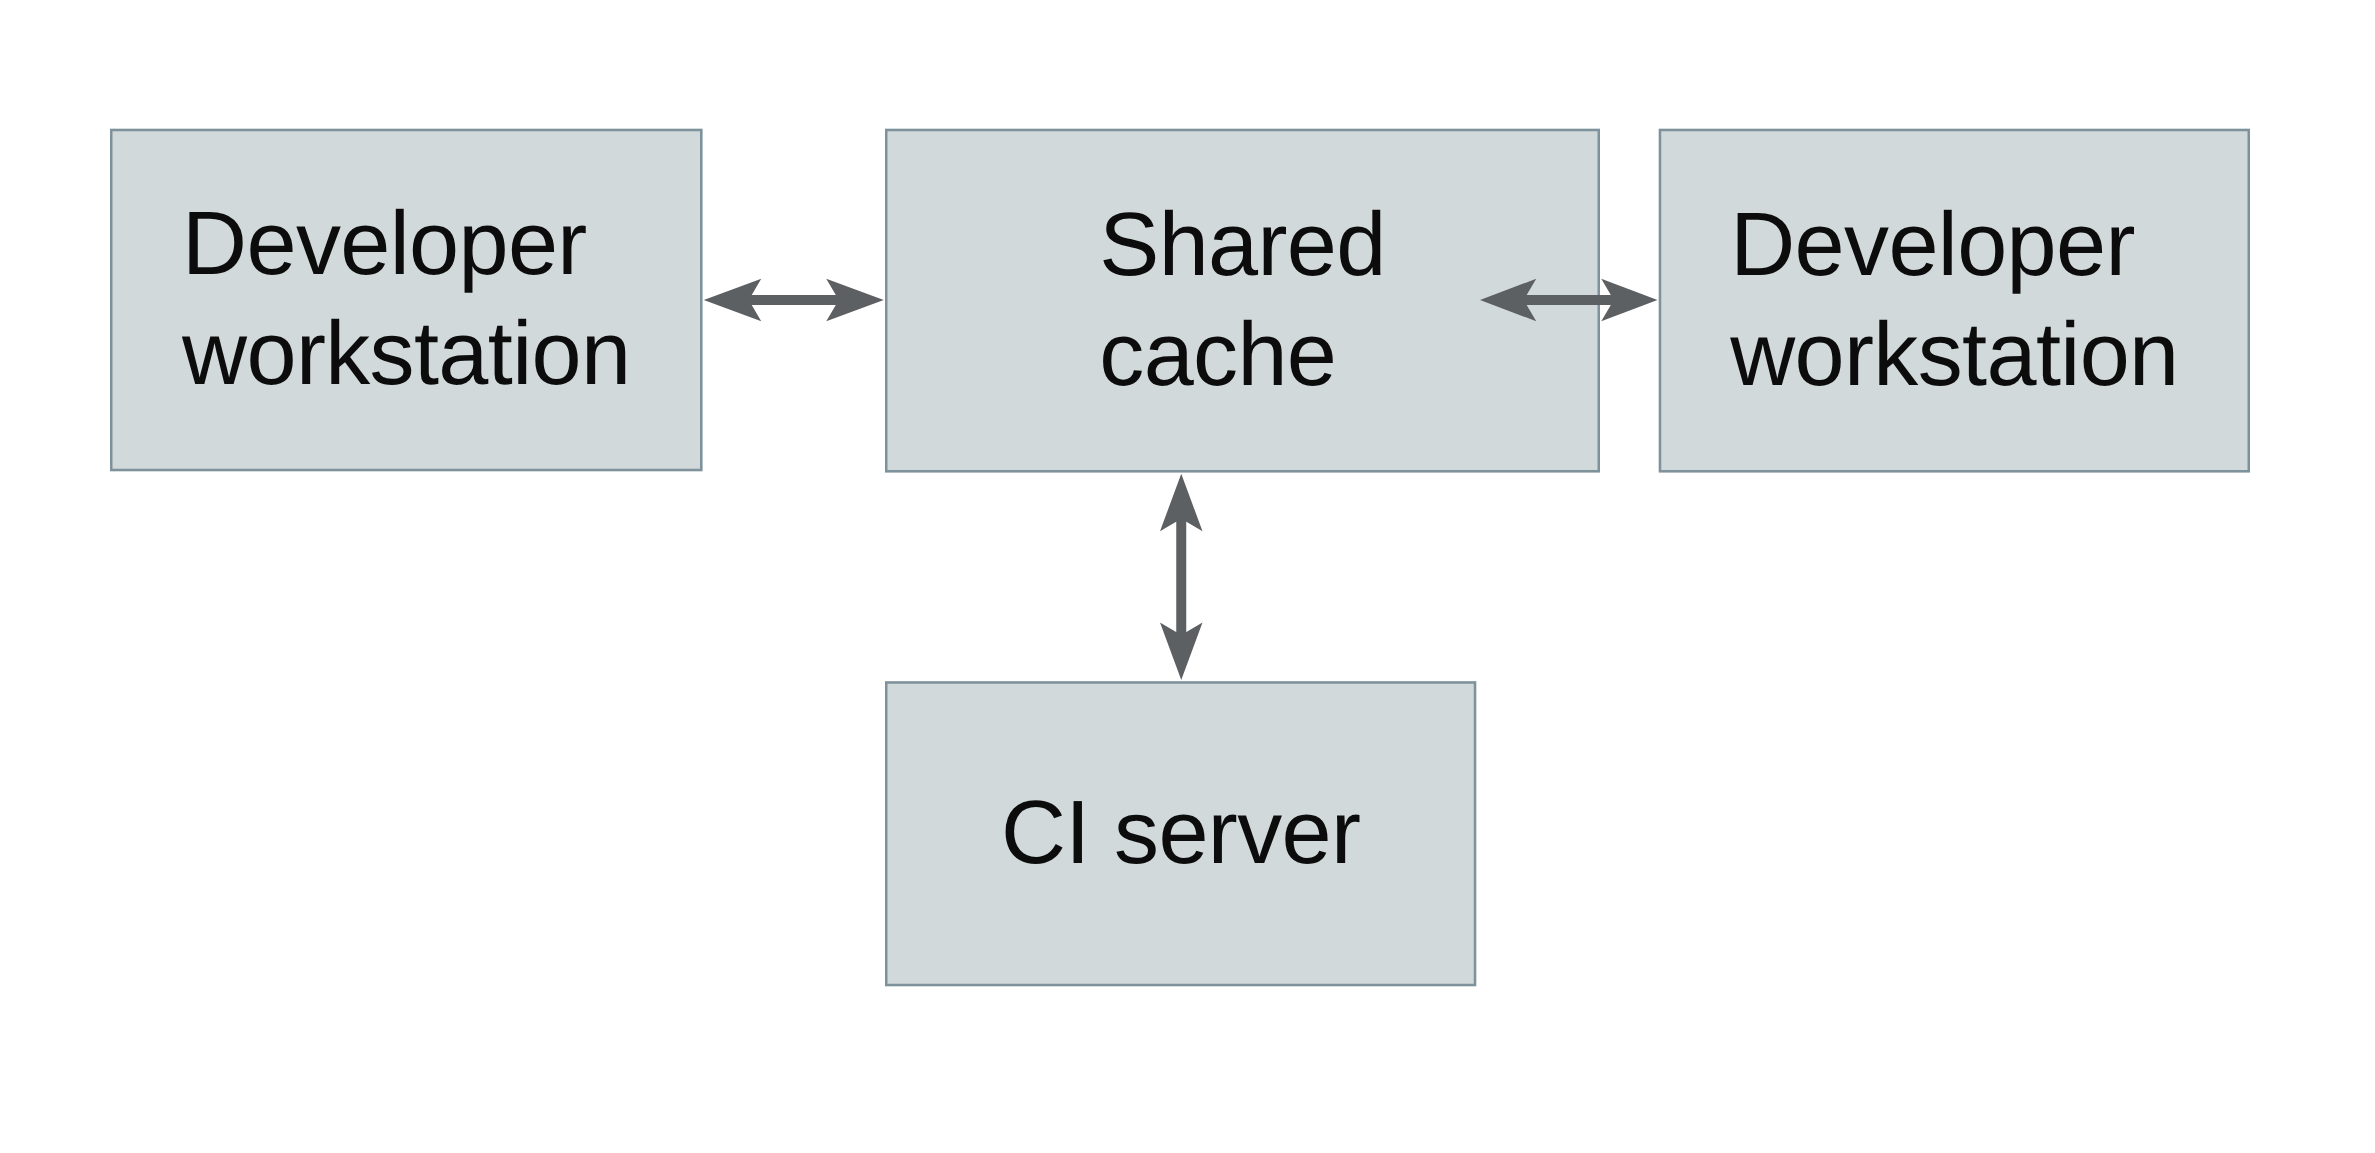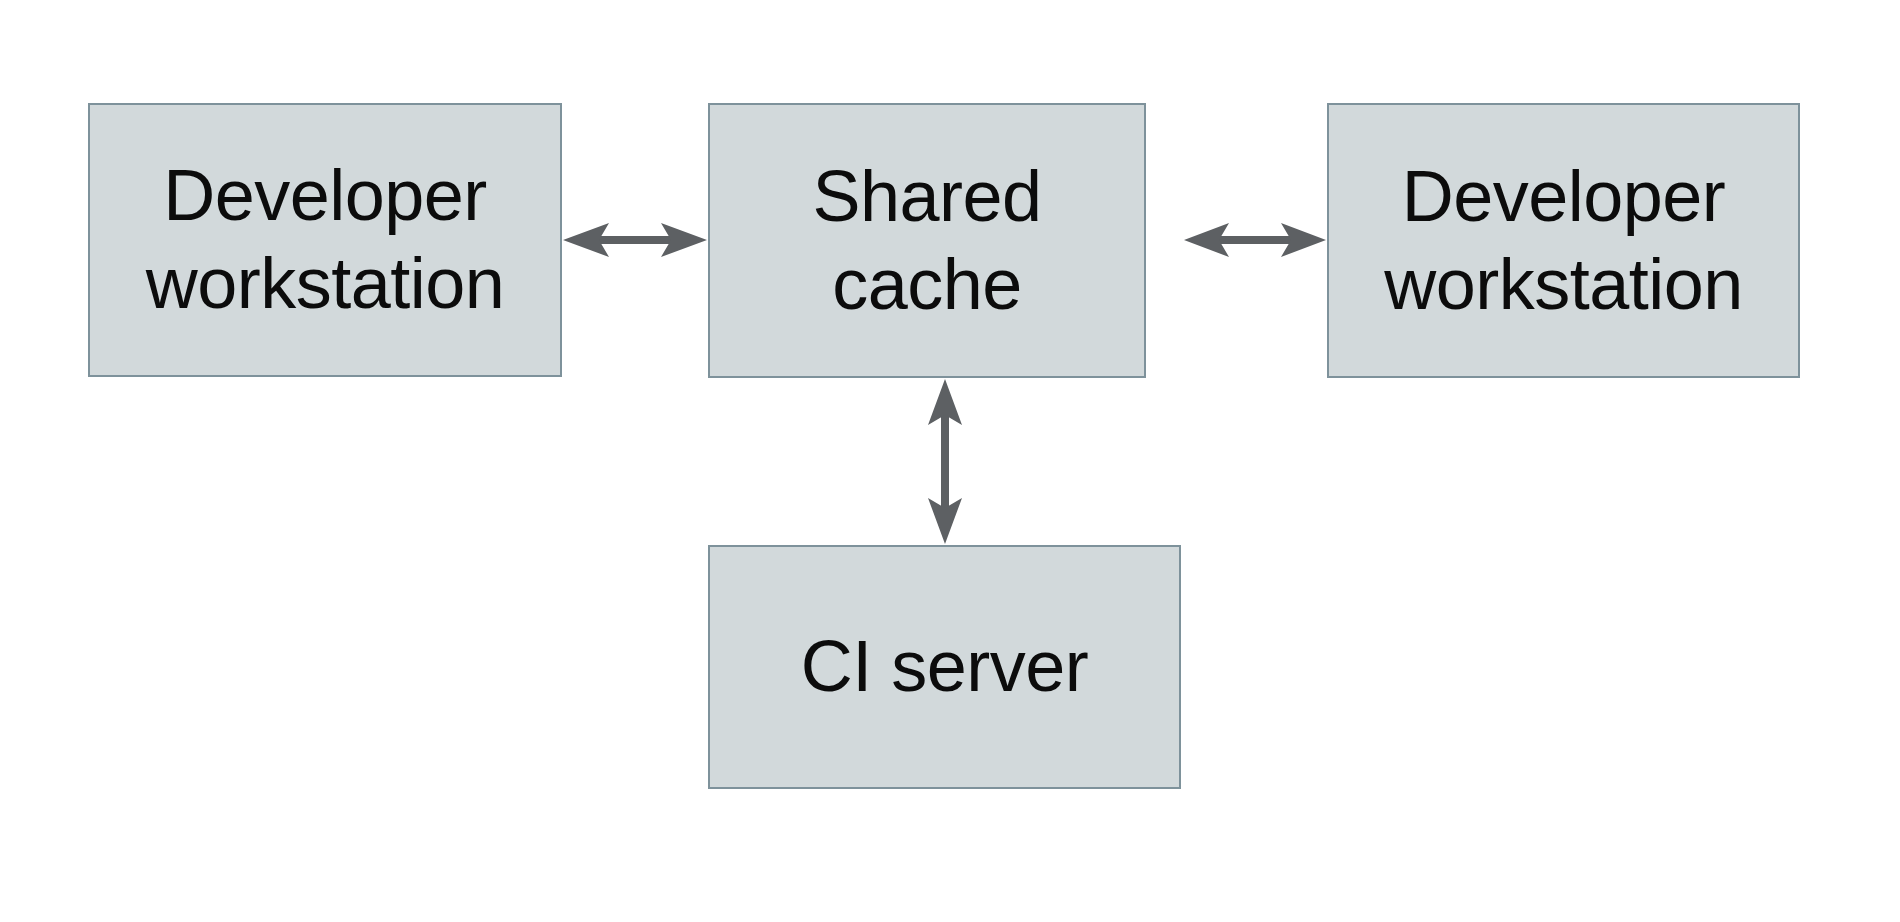--- a/index.html
+++ b/index.html
@@ -21,29 +21,28 @@
     width: 1900px; height: 922px;
     background: var(--background);
   }
   .node {
     position: absolute;
     background: var(--node-fill);
     border: 2px solid var(--node-border);
     display: flex;
     align-items: center;
     justify-content: center;
-    text-align: center;
     color: var(--text);
     font-size: 72px;
     line-height: 1.22;
     white-space: pre-line;
     letter-spacing: -0.5px;
   }
   .node-dev-left   { left:  88px; top: 103px; width: 474px; height: 274px; }
-  .node-cache      { left: 708px; top: 103px; width: 438px; height: 275px; }
+  .node-cache      { left: 708px; top: 103px; width: 572px; height: 275px; }
   .node-dev-right  { left:1327px; top: 103px; width: 473px; height: 275px; }
   .node-ci         { left: 708px; top: 545px; width: 473px; height: 244px; }
   .arrow {
     position: absolute;
     color: var(--arrow);
   }
   .arrow svg { display: block; }
   .arrow-left  { left:  562px; top: 220px; }
   .arrow-right { left: 1183px; top: 220px; }
   .arrow-down  { left:  925px; top: 378px; }

